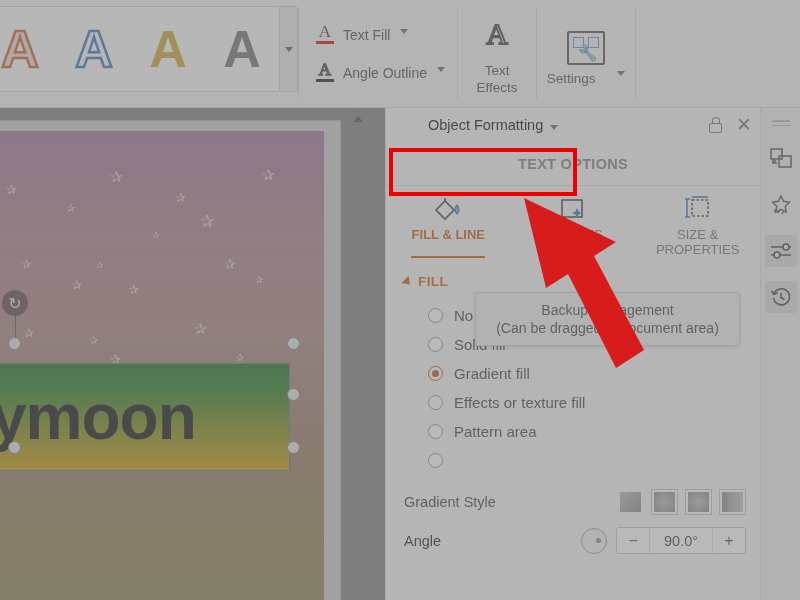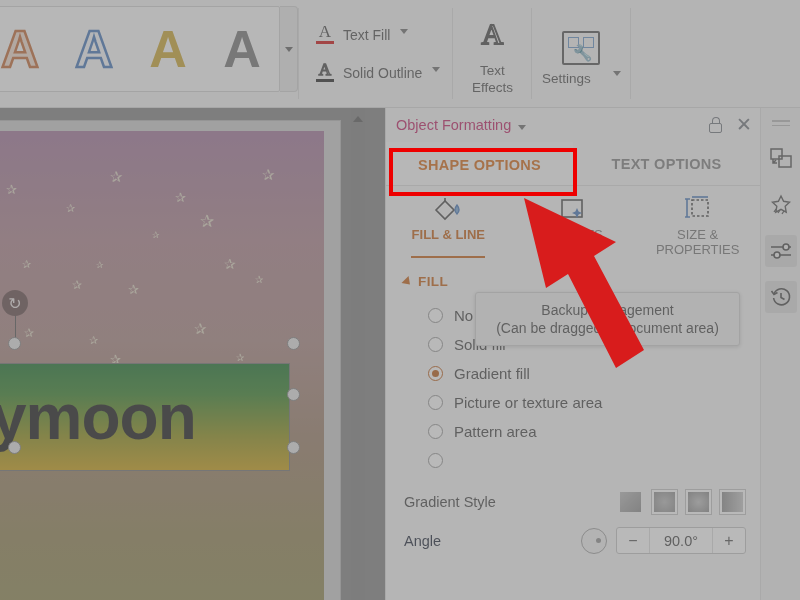--- a/index.html
+++ b/index.html
@@ -78,21 +78,21 @@
   .handle { position: absolute; width: 13px; height: 13px; border-radius: 50%; background: #e3e3e3; border: 1px solid #7c7c7c; }
   .rot-handle { position: absolute; width: 26px; height: 26px; border-radius: 50%; background: #5c4242; display: flex; align-items: center; justify-content: center; color: #e9e0e0; font-size: 16px; }
   .rot-stem { position: absolute; width: 1.5px; background: #4a4a4a; }
 
   .vscroll { position: absolute; right: 20px; top: 0; width: 14px; height: 492px; background: #7a7a7a; }
   .vscroll .arrow-up { position: absolute; top: 8px; left: 2px; width: 0; height: 0; border-left: 5px solid transparent; border-right: 5px solid transparent; border-bottom: 6px solid #4e4e4e; }
 
   
   .panel { position: absolute; left: 385px; top: 108px; width: 375px; height: 492px; background: #f6f6f6; border-left: 1px solid #dcdcdc; }
   .panel-head { position: relative; height: 34px; display: flex; align-items: center; padding: 0 10px; }
-  .panel-title { font-size: 14.5px; color: #be185d; }
+  .panel-title { font-size: 14.5px; color: #000000; margin-left: 32px; }
   .panel-head .caret-t2 { width: 0; height: 0; border-left: 4px solid transparent; border-right: 4px solid transparent; border-top: 5px solid #666; margin-left: 7px; margin-top: 4px; }
   .head-actions { position: absolute; right: 8px; top: 7px; display: flex; align-items: center; gap: 14px; }
   .lock-ic { width: 13px; height: 16px; position: relative; }
   .lock-ic .shackle { position: absolute; left: 2.5px; top: 0; width: 8px; height: 7px; border: 1.6px solid #6c7179; border-bottom: none; border-radius: 5px 5px 0 0; }
   .lock-ic .body { position: absolute; left: 0; top: 6px; width: 13px; height: 10px; border: 1.6px solid #6c7179; border-radius: 2px; }
   .close-x { font-size: 19px; color: #6c7179; line-height: 19px; }
 
   .tabs { display: flex; height: 44px; border-bottom: 1px solid #dcdcdc; }
   .tab { flex: 1; display: flex; align-items: center; justify-content: center; font-size: 14.5px; font-weight: bold; letter-spacing: .3px; color: #7a7a7a; }
   .tab.active { background: #fbfbfb; color: #d4620b; border-top: 2px solid #fbfbfb; }
@@ -184,21 +184,21 @@
               <span class="bar" style="background:#cc0000"></span>
         </span>
         <span>Text Fill</span>
         <span class="caret-t"></span>
       </div>
       <div class="txt-btn">
         <span class="txt-icon">
           <span class="glyph" style="color:#fff;-webkit-text-stroke:1.4px #3c3c3c;">A</span>
               <span class="bar" style="background:#1a1a1a"></span>
         </span>
-        <span>Solid Outline</span>
+        <span>Angle Outline</span>
         <span class="caret-t"></span>
       </div>
     </div>
 
     <div class="sep-v"></div>
 
     <div class="big-btn">
       <span class="bicon" style="color:#fff;-webkit-text-stroke:2px #3c3c3c;">A</span>
       <span class="blabel">Text</span>
       <span>Effects</span>
@@ -273,23 +273,20 @@
     <span class="head-actions">
       <span class="lock-ic">
             <i class="shackle"></i>
             <i class="body"></i>
           </span>
       <span class="close-x">✕</span>
     </span>
   </div>
 
   <div class="tabs">
-    <div class="tab active">
-      <span>SHAPE OPTIONS</span>
-    </div>
     <div class="tab">
       <span>TEXT OPTIONS</span>
     </div>
   </div>
 
   <div class="subtabs">
     <div class="subtab active">
       <span class="sicon">
         <svg width="32" height="28" viewBox="0 0 32 28">
           <path d="M4 14 L13 5 L22 14 L13 23 Z" fill="none" stroke="#3d3d3d" stroke-width="1.6"></path>
@@ -335,21 +332,21 @@
     <div class="radio-row">
       <span class="radio"></span>
       <span class="radio-lbl">Solid fill</span>
     </div>
     <div class="radio-row">
       <span class="radio sel"></span>
       <span class="radio-lbl">Gradient fill</span>
     </div>
     <div class="radio-row">
       <span class="radio"></span>
-      <span class="radio-lbl">Picture or texture area</span>
+      <span class="radio-lbl">Effects or texture fill</span>
     </div>
     <div class="radio-row">
       <span class="radio"></span>
       <span class="radio-lbl">Pattern area</span>
     </div>
     <div class="radio-row">
       <span class="radio"></span>
     </div>
   </div>
 

